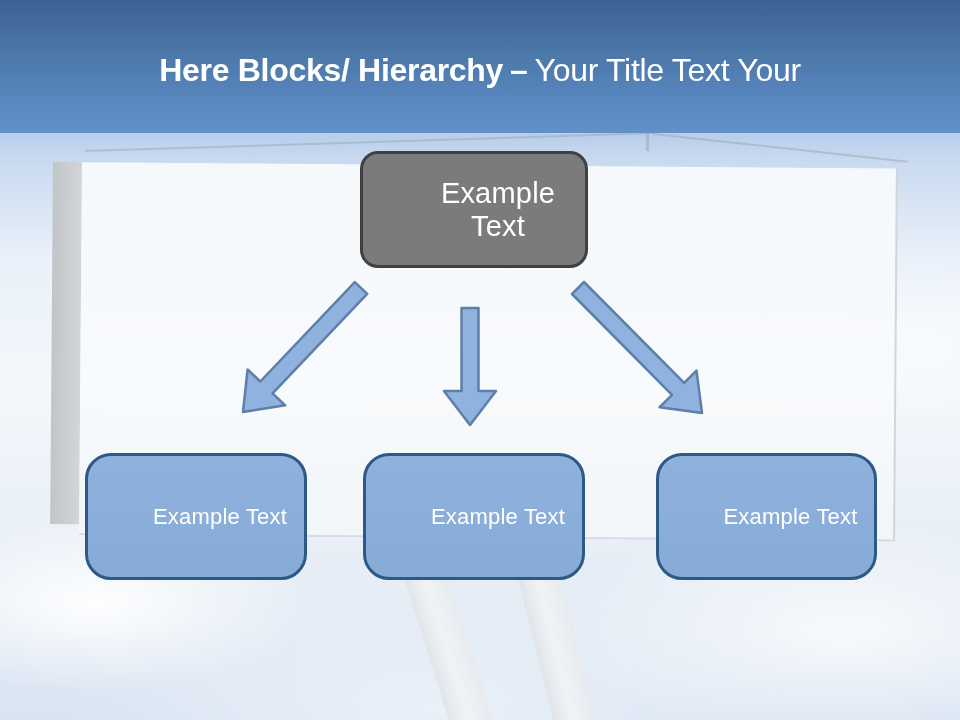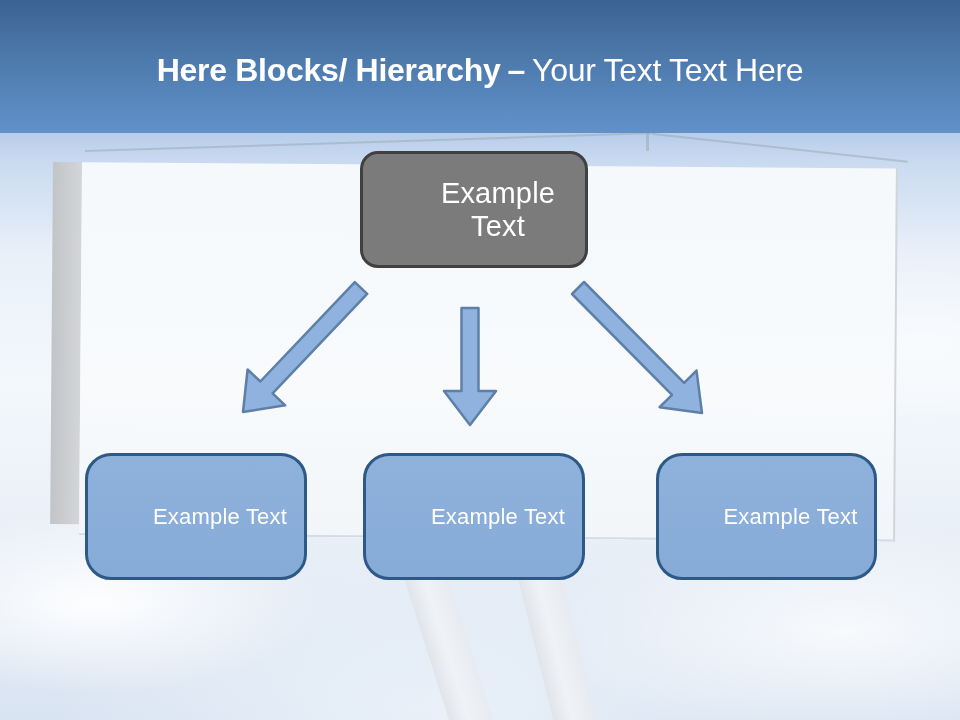--- a/index.html
+++ b/index.html
@@ -116,16 +116,16 @@
     <span>Example Text</span>
   </div>
   <div class="box child-box child-2">
     <span>Example Text</span>
   </div>
   <div class="box child-box child-3">
     <span>Example Text</span>
   </div>
 
   <div class="header">
-    <div class="title"><span class="bold">Here Blocks/ Hierarchy</span><span class="sep">–</span><span class="regular">Your Text Text Here</span></div>
+    <div class="title"><span class="bold">Here Blocks/ Hierarchy</span><span class="sep">–</span><span class="regular">Your Title Text Your</span></div>
   </div>
 
 </div>
 
 </body></html>

